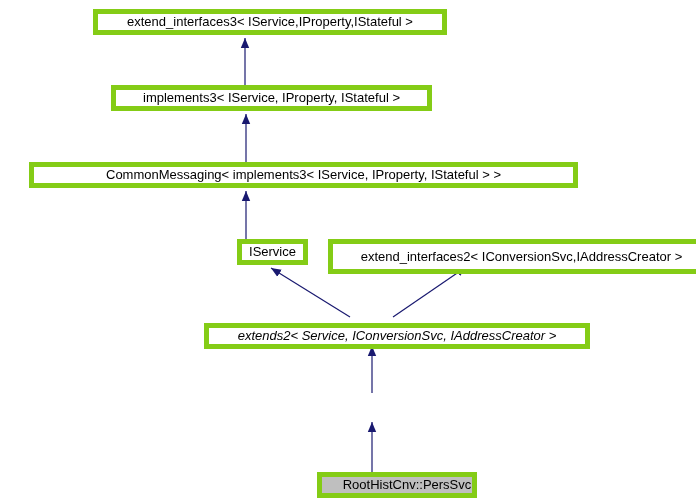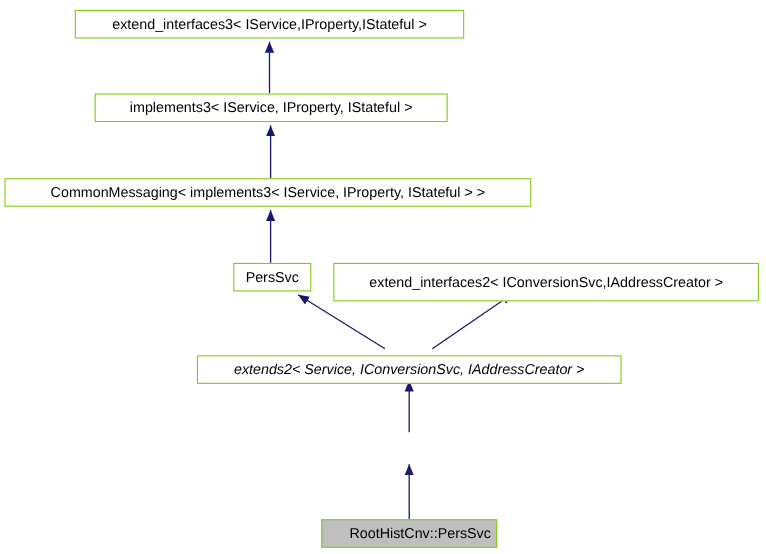--- a/index.html
+++ b/index.html
@@ -19,41 +19,42 @@
     position: absolute;
     left: 0;
     top: 0;
     width: 696px;
     height: 504px;
     pointer-events: none;
   }
   .node {
     position: absolute;
     box-sizing: border-box;
-    border: 1px solid #84cc16;
+    border: 5px solid #84cc16;
     background: #ffffff;
     color: #000000;
     font-size: 13px;
     line-height: 24px;
     text-align: center;
     white-space: nowrap;
     display: flex;
     align-items: center;
     justify-content: center;
     cursor: pointer;
+    margin-left: 25px;
   }
   .node.selected {
     background: #bfbfbf;
     cursor: default;
     padding-left: 20px;
   }
   
   .n-extend-interfaces3 { left: 68px;  top: 9px;   width: 354px; height: 26px; }
   .n-implements3        { left: 86px;  top: 85px;  width: 321px; height: 26px; }
-  .n-commonmessaging    { left: 4px;   top: 162px; width: 479px; height: 26px; }
+  .n-commonmessaging    { left: 4px;   top: 162px; width: 549px; height: 26px; }
   .n-service            { left: 212px; top: 239px; width: 71px;  height: 26px; }
   .n-extend-interfaces2 { left: 303px; top: 239px; width: 387px; height: 35px; }
   .n-extends2           { left: 179px; top: 323px; width: 386px; height: 26px; font-style: italic; }
   .n-conversionsvc      { left: 312px; top: 393px; width: 120px; height: 26px; }
   .n-roothistcnv        { left: 292px; top: 472px; width: 160px; height: 26px; }
 </style>
 </head>
 <body>
 
 <div class="canvas">
@@ -74,21 +75,21 @@
       <line x1="372" y1="472" x2="372" y2="422" marker-end="url(#arrowhead)"></line>
     </g>
   </svg>
 
   <div class="node n-extend-interfaces3">extend_interfaces3&lt; IService,IProperty,IStateful &gt;</div>
 
   <div class="node n-implements3">implements3&lt; IService, IProperty, IStateful &gt;</div>
 
   <div class="node n-commonmessaging">CommonMessaging&lt; implements3&lt; IService, IProperty, IStateful &gt; &gt;</div>
 
-  <div class="node n-service">PersSvc</div>
+  <div class="node n-service">IService</div>
 
   <div class="node n-extend-interfaces2">extend_interfaces2&lt; IConversionSvc,IAddressCreator &gt;</div>
 
   <div class="node n-extends2">extends2&lt; Service, IConversionSvc, IAddressCreator &gt;</div>
 
 
   <div class="node n-roothistcnv selected">RootHistCnv::PersSvc</div>
 
 </div>
 

